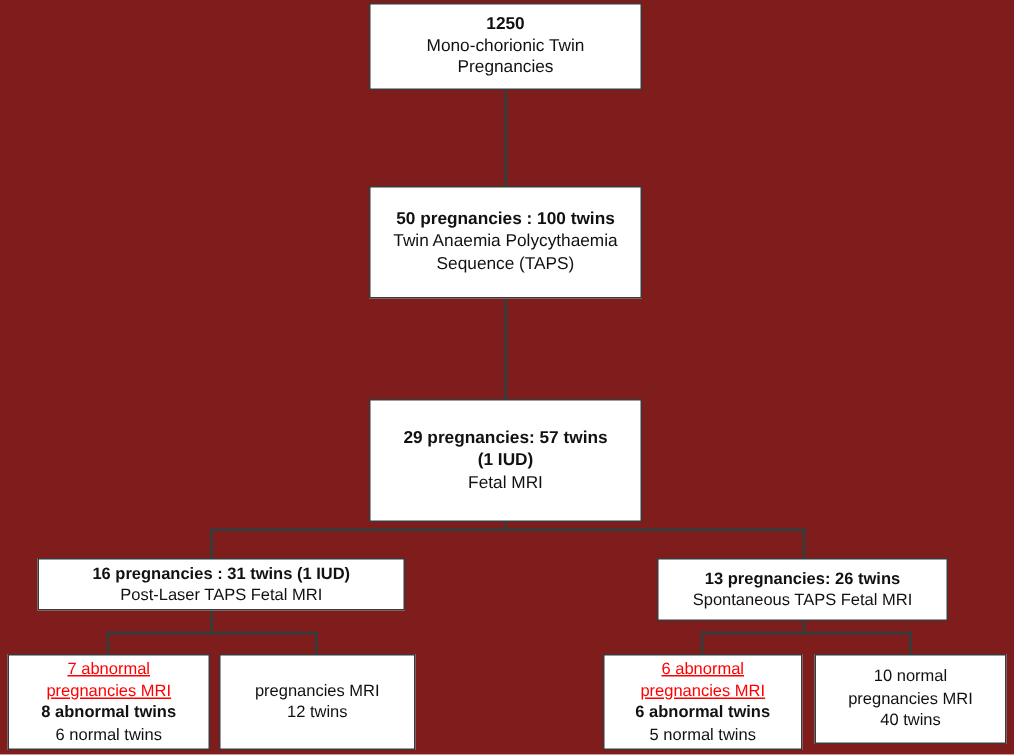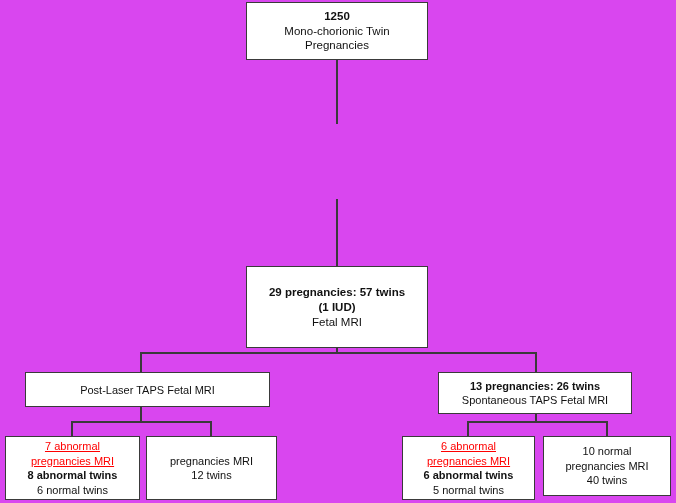--- a/index.html
+++ b/index.html
@@ -4,21 +4,21 @@
 <style>
   html, body {
     margin: 0;
     padding: 0;
     background: #ffffff;
   }
   #canvas {
     position: relative;
     width: 676px;
     height: 503px;
-    background: #d946ef;
+    background: #7f1d1d;
     font-family: "Liberation Sans", sans-serif;
     overflow: hidden;
   }
   .box {
     position: absolute;
     box-sizing: border-box;
     border: 1.5px solid #3a3a3a;
     background: #ffffff;
     display: flex;
     flex-direction: column;
@@ -89,28 +89,34 @@
   <div class="conn h" style="left:467px; top:421px; width:140px;"></div>
   <div class="conn v" style="left:467px; top:421px; height:15px;"></div>
   <div class="conn v" style="left:606px; top:421px; height:15px;"></div>
 
   <div class="box" id="box-top">
     <span class="ln line-bold">1250</span>
     <span class="ln line-normal">Mono-chorionic Twin</span>
     <span class="ln line-normal">Pregnancies</span>
   </div>
 
+  <div class="box" id="box-taps">
+    <span class="ln line-bold">50 pregnancies : 100 twins</span>
+    <span class="ln line-normal">Twin Anaemia Polycythaemia</span>
+    <span class="ln line-normal">Sequence (TAPS)</span>
+  </div>
 
   <div class="box" id="box-mri">
     <span class="ln line-bold">29 pregnancies: 57 twins</span>
     <span class="ln line-bold">(1 IUD)</span>
     <span class="ln line-normal">Fetal MRI</span>
   </div>
 
   <div class="box" id="box-postlaser">
+    <span class="ln line-bold">16 pregnancies : 31 twins (1 IUD)</span>
     <span class="ln line-normal">Post-Laser TAPS Fetal MRI</span>
   </div>
 
   <div class="box" id="box-spont">
     <span class="ln line-bold">13 pregnancies: 26 twins</span>
     <span class="ln line-normal">Spontaneous TAPS Fetal MRI</span>
   </div>
 
   <div class="box" id="box-bl1">
     <span class="ln line-red">7 abnormal</span>

